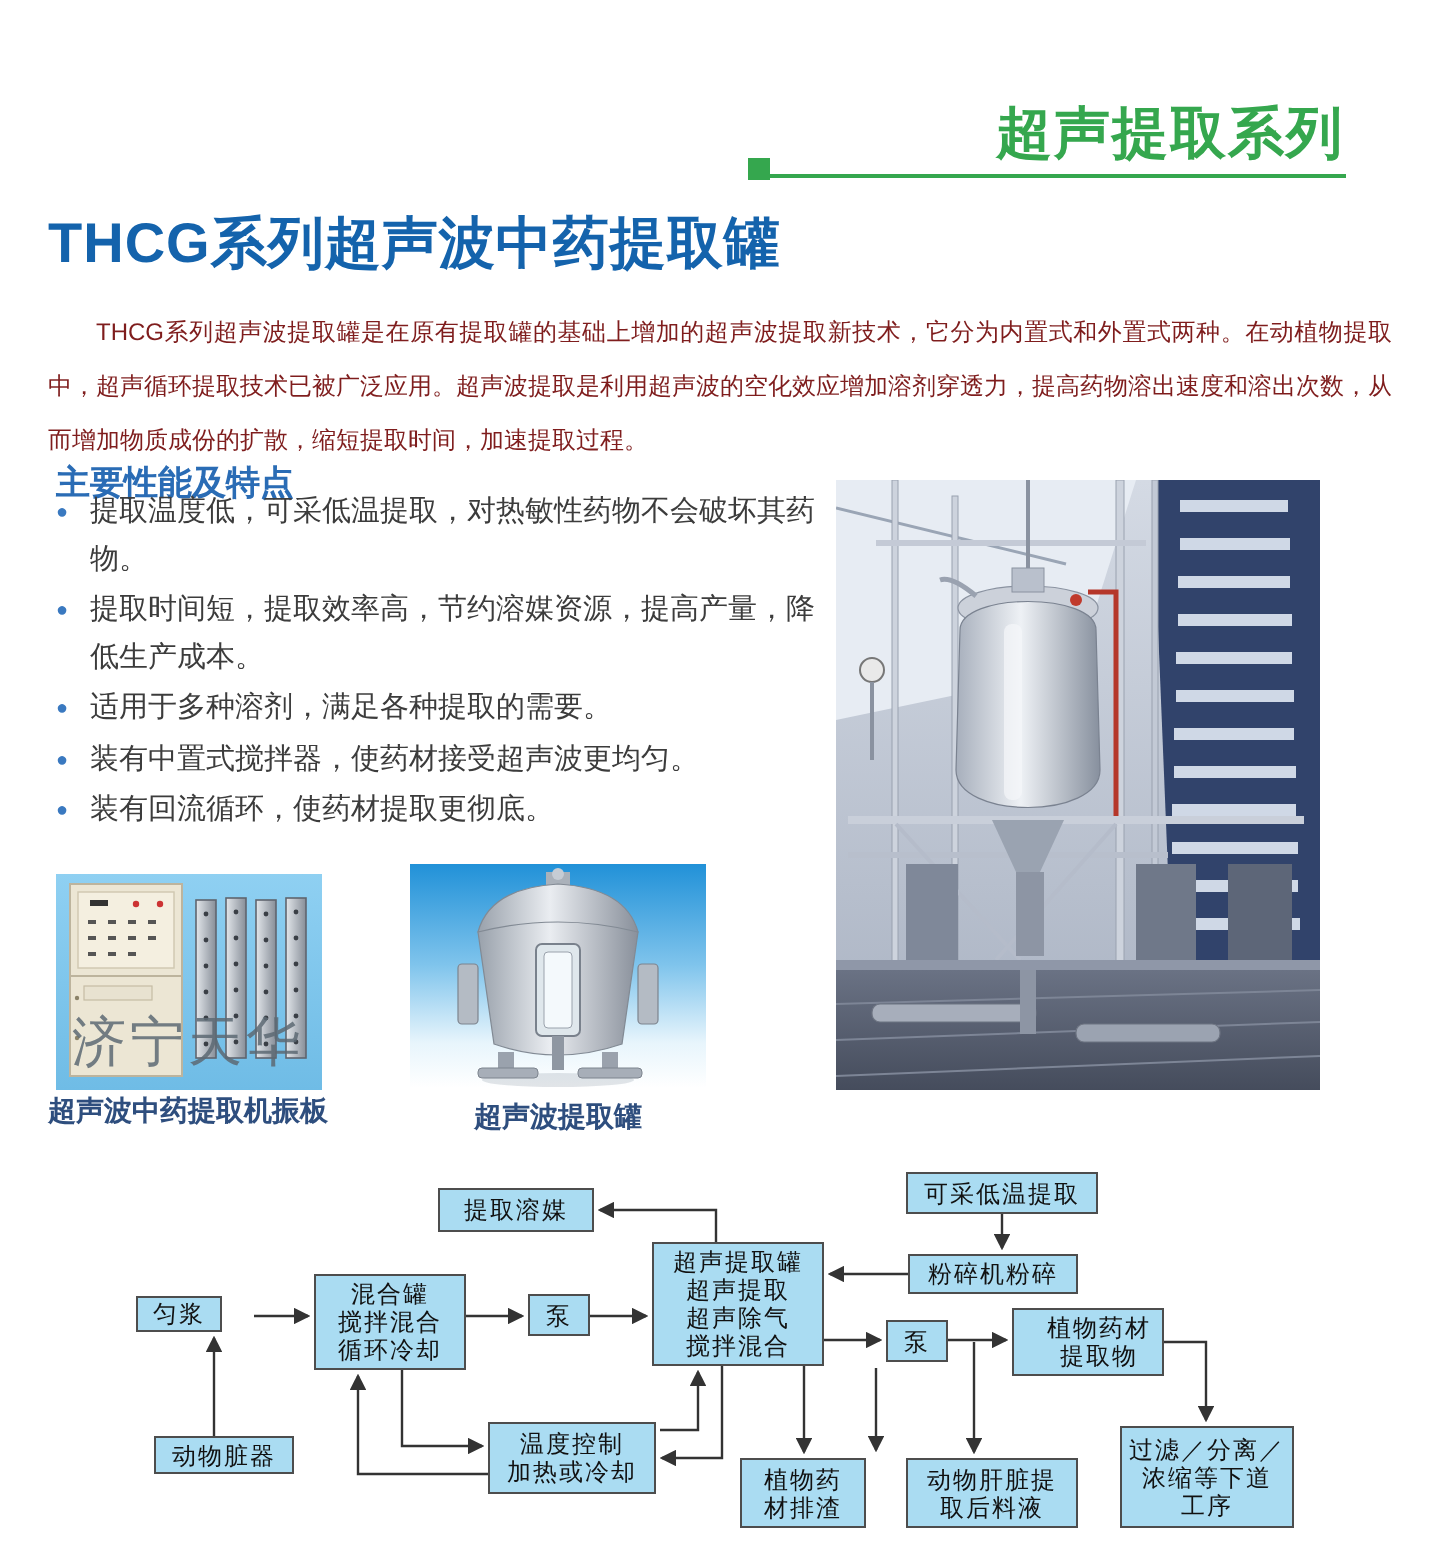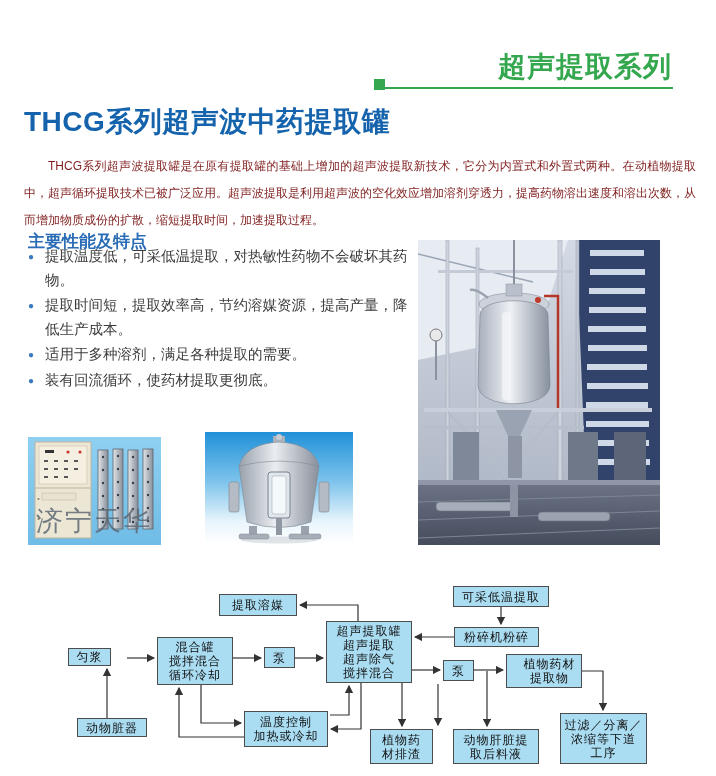--- a/index.html
+++ b/index.html
@@ -49,20 +49,21 @@
   <div class="green-rule"></div>
 
   <h1 class="page-title">THCG系列超声波中药提取罐</h1>
   <p class="intro">THCG系列超声波提取罐是在原有提取罐的基础上增加的超声波提取新技术，它分为内置式和外置式两种。在动植物提取中，超声循环提取技术已被广泛应用。超声波提取是利用超声波的空化效应增加溶剂穿透力，提高药物溶出速度和溶出次数，从而增加物质成份的扩散，缩短提取时间，加速提取过程。</p>
 
   <h2 class="features-heading">主要性能及特点</h2>
   <ul class="features">
       <li><span>提取温度低，可采低温提取，对热敏性药物不会破坏其药物。</span></li>
       <li><span>提取时间短，提取效率高，节约溶媒资源，提高产量，降低生产成本。</span></li>
       <li><span>适用于多种溶剂，满足各种提取的需要。</span></li>
+      <li><span>装有中置式搅拌器，使药材接受超声波更均匀。</span></li>
       <li><span>装有回流循环，使药材提取更彻底。</span></li>
     </ul>
 
   <div class="photo">
     <svg width="242" height="305" viewBox="0 0 242 305">
       <defs>
         <linearGradient id="bgG" x1="0" y1="0" x2="0" y2="1">
           <stop offset="0" stop-color="#d4dae4"></stop>
             <stop offset="1" stop-color="#a8b1c1"></stop>
         </linearGradient>
@@ -201,20 +202,21 @@
         <circle cx="120" cy="19" r="1.2"></circle>
           <circle cx="120" cy="32" r="1.2"></circle>
           <circle cx="120" cy="45" r="1.2"></circle>
           <circle cx="120" cy="58" r="1.2"></circle>
           <circle cx="120" cy="71" r="1.2"></circle>
           <circle cx="120" cy="84" r="1.2"></circle>
       </g>
       <text x="66" y="93" text-anchor="middle" font-size="27" letter-spacing="2" font-family="'DejaVu Serif',serif" fill="#5d6a74" opacity="0.85">济宁天华</text>
     </svg>
   </div>
+  <div class="cap1">超声波中药提取机振板</div>
 
   <div class="img2">
     <svg width="148" height="112" viewBox="0 0 148 112">
       <defs>
         <linearGradient id="blueBg2" x1="0" y1="0" x2="0" y2="1">
           <stop offset="0" stop-color="#2191d8"></stop>
             <stop offset="0.45" stop-color="#7fc4ec"></stop>
           <stop offset="0.8" stop-color="#e8f5fc"></stop>
             <stop offset="1" stop-color="#ffffff"></stop>
         </linearGradient>
@@ -234,20 +236,21 @@
       <path d="M34,34 L42,90 Q74,101 106,90 L114,34 Q74,24 34,34 Z" fill="url(#steel2)" stroke="#828a94" stroke-width="0.6"></path>
       <rect x="63" y="40" width="22" height="46" rx="3" fill="#dfe7ec" stroke="#79818c" stroke-width="1"></rect>
       <rect x="67" y="44" width="14" height="38" rx="2" fill="#f4f9fc" stroke="#9aa2ac" stroke-width="0.5"></rect>
       <rect x="71" y="86" width="6" height="17" fill="#8f97a2"></rect>
       <rect x="44" y="94" width="8" height="10" fill="#9aa2ad"></rect>
       <rect x="96" y="94" width="8" height="10" fill="#9aa2ad"></rect>
       <rect x="34" y="102" width="30" height="5" rx="2" fill="#a7aeb8" stroke="#7d848e" stroke-width="0.5"></rect>
       <rect x="84" y="102" width="32" height="5" rx="2" fill="#a7aeb8" stroke="#7d848e" stroke-width="0.5"></rect>
     </svg>
   </div>
+  <div class="cap2">超声波提取罐</div>
 
   <div class="flow-layer">
     <svg id="flow-svg" width="716" height="776" viewBox="0 0 716 776">
       <defs>
         <marker id="arrow" markerWidth="7" markerHeight="7" refX="6" refY="3.5" orient="auto">
           <path d="M0,0 L7,3.5 L0,7 Z" fill="#333"></path>
         </marker>
       </defs>
     <polyline points="107,718 107,669" class="flow-edge" marker-end="url(#arrow)"></polyline>
         <polyline points="127,658 154,658" class="flow-edge" marker-end="url(#arrow)"></polyline>

